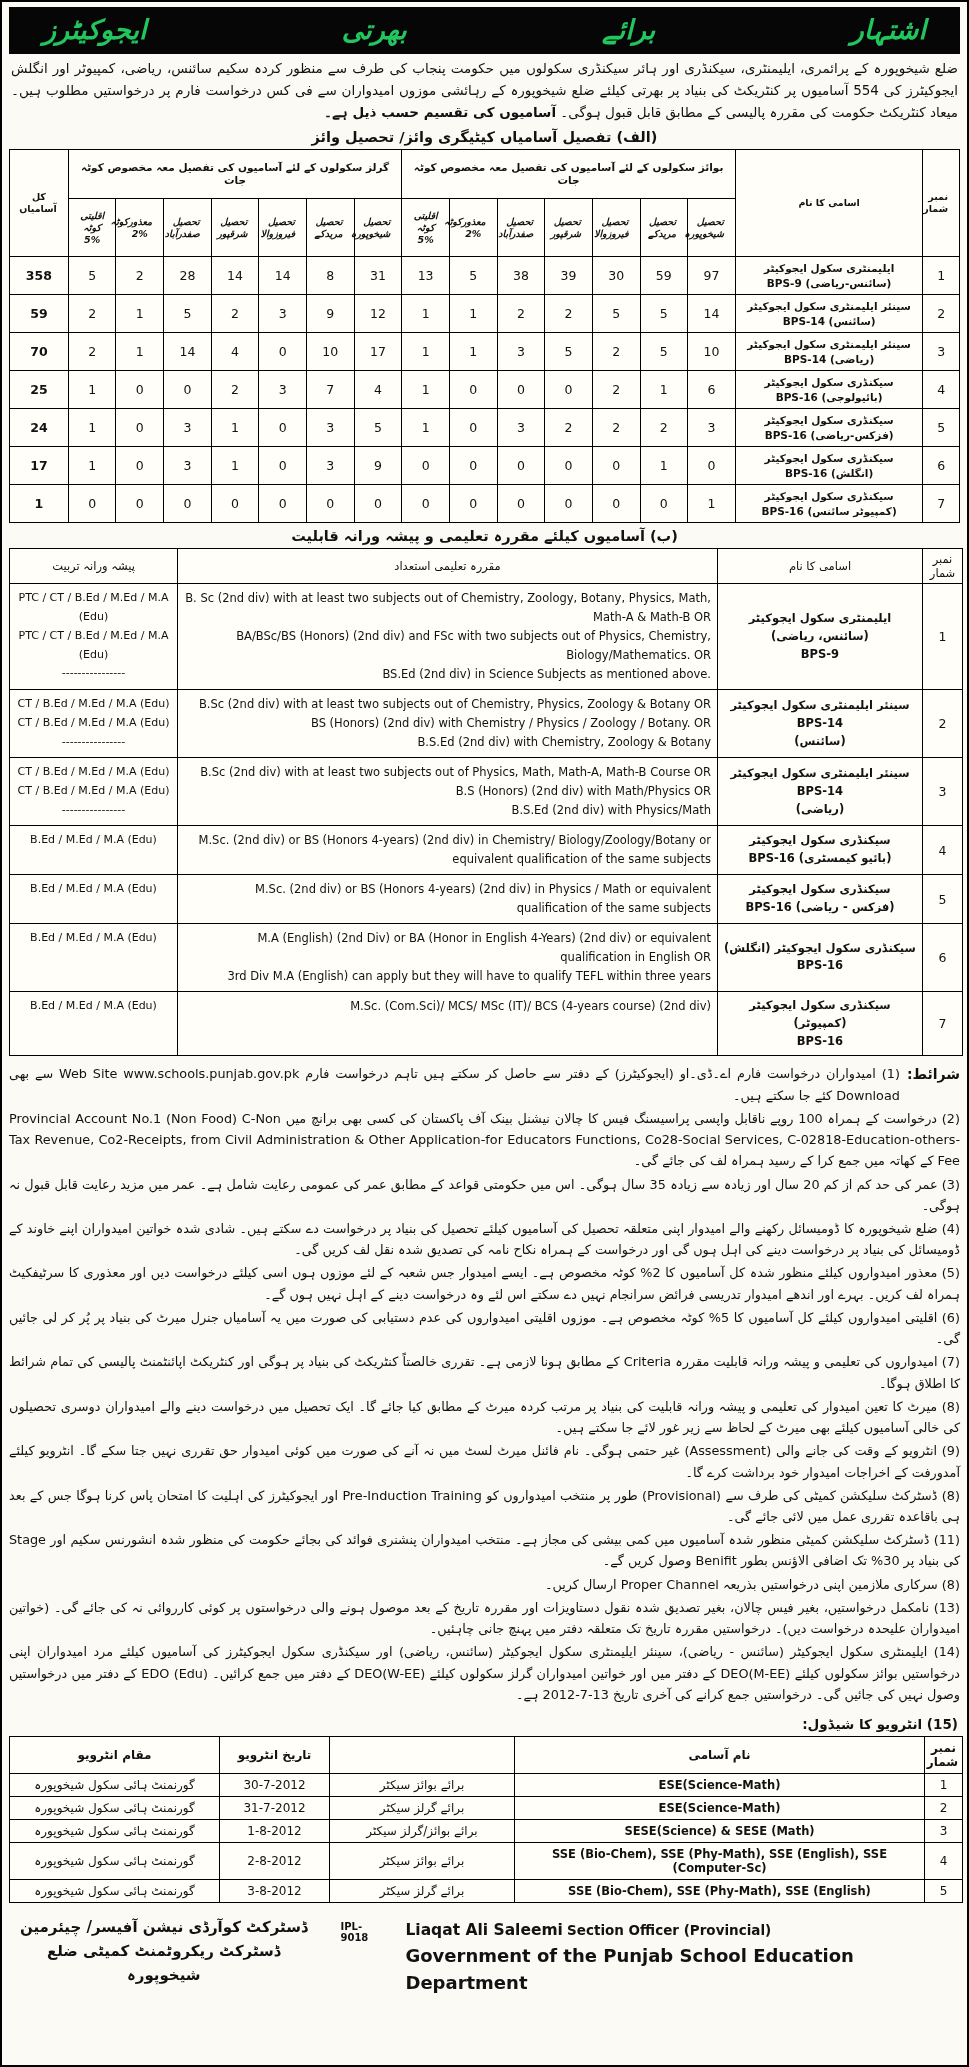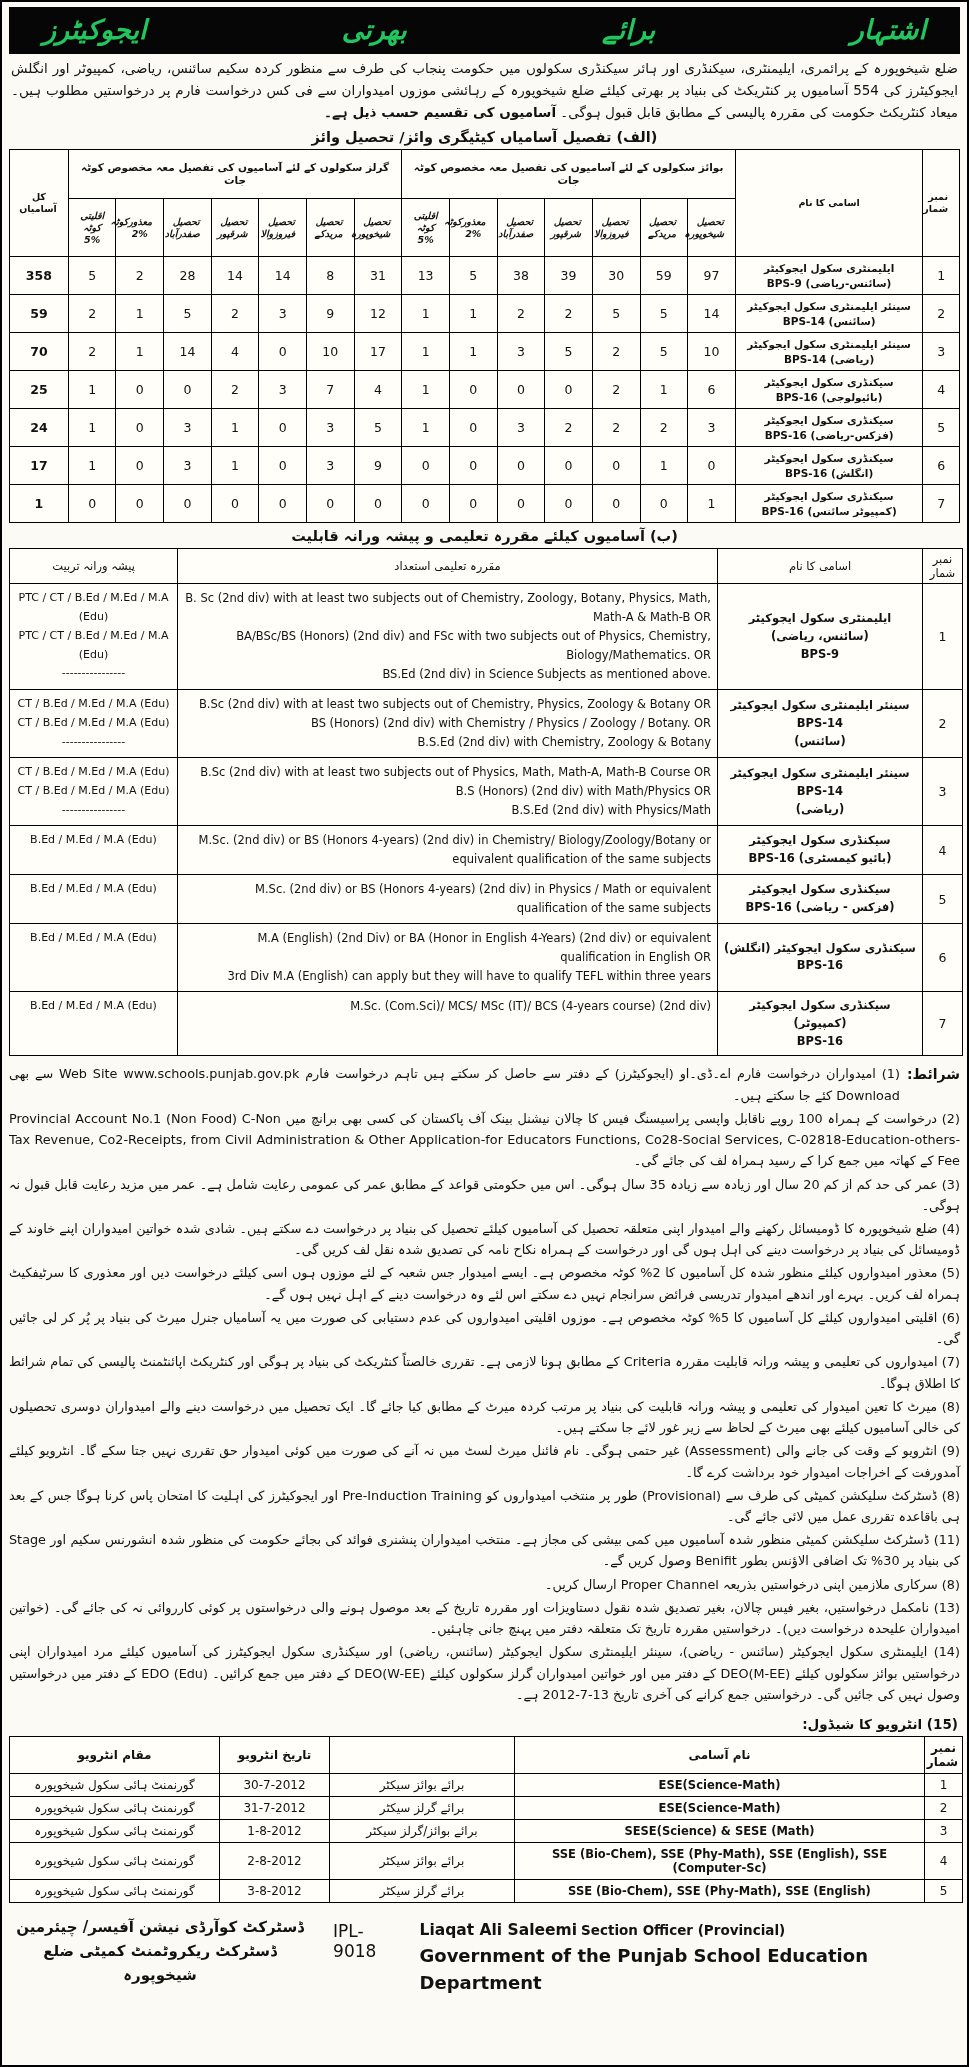--- a/index.html
+++ b/index.html
@@ -50,21 +50,21 @@
   .sched-heading{direction:rtl;font-weight:bold;font-size:13.5px;margin:9px 2px 4px;}
   .sched th,.sched td{font-size:12px;text-align:center;padding:4px 4px;vertical-align:middle;}
   .sched th{direction:rtl;font-weight:bold;height:24px;}
   .sched td:nth-child(1){direction:rtl;}
   .sched td:nth-child(3){direction:rtl;}
   .sched td:nth-child(4){font-weight:bold;font-size:11.5px;}
   
   .footer{display:flex;justify-content:flex-start;align-items:flex-start;gap:28px;margin-top:12px;padding:0 6px;}
   .footer-sign{direction:rtl;text-align:center;font-weight:bold;font-size:15px;line-height:1.6;min-width:290px;}
   .footer-credit{display:flex;align-items:flex-start;gap:18px;padding-top:4px;}
-  .ipl{font-size:17px;font-weight:normal;padding-top:2px;}
+  .ipl{font-size:10px;font-weight:bold;padding-top:2px;}
   .credit-lines{font-size:13px;line-height:1.5;}
   .credit-lines .name{font-size:15.5px;font-weight:bold;}
   .credit-lines .title{font-size:13.5px;font-weight:bold;}
   .credit-lines .dept{font-size:18px;font-weight:bold;}
 </style>
 </head>
 <body>
 
 <div class="page">
 

